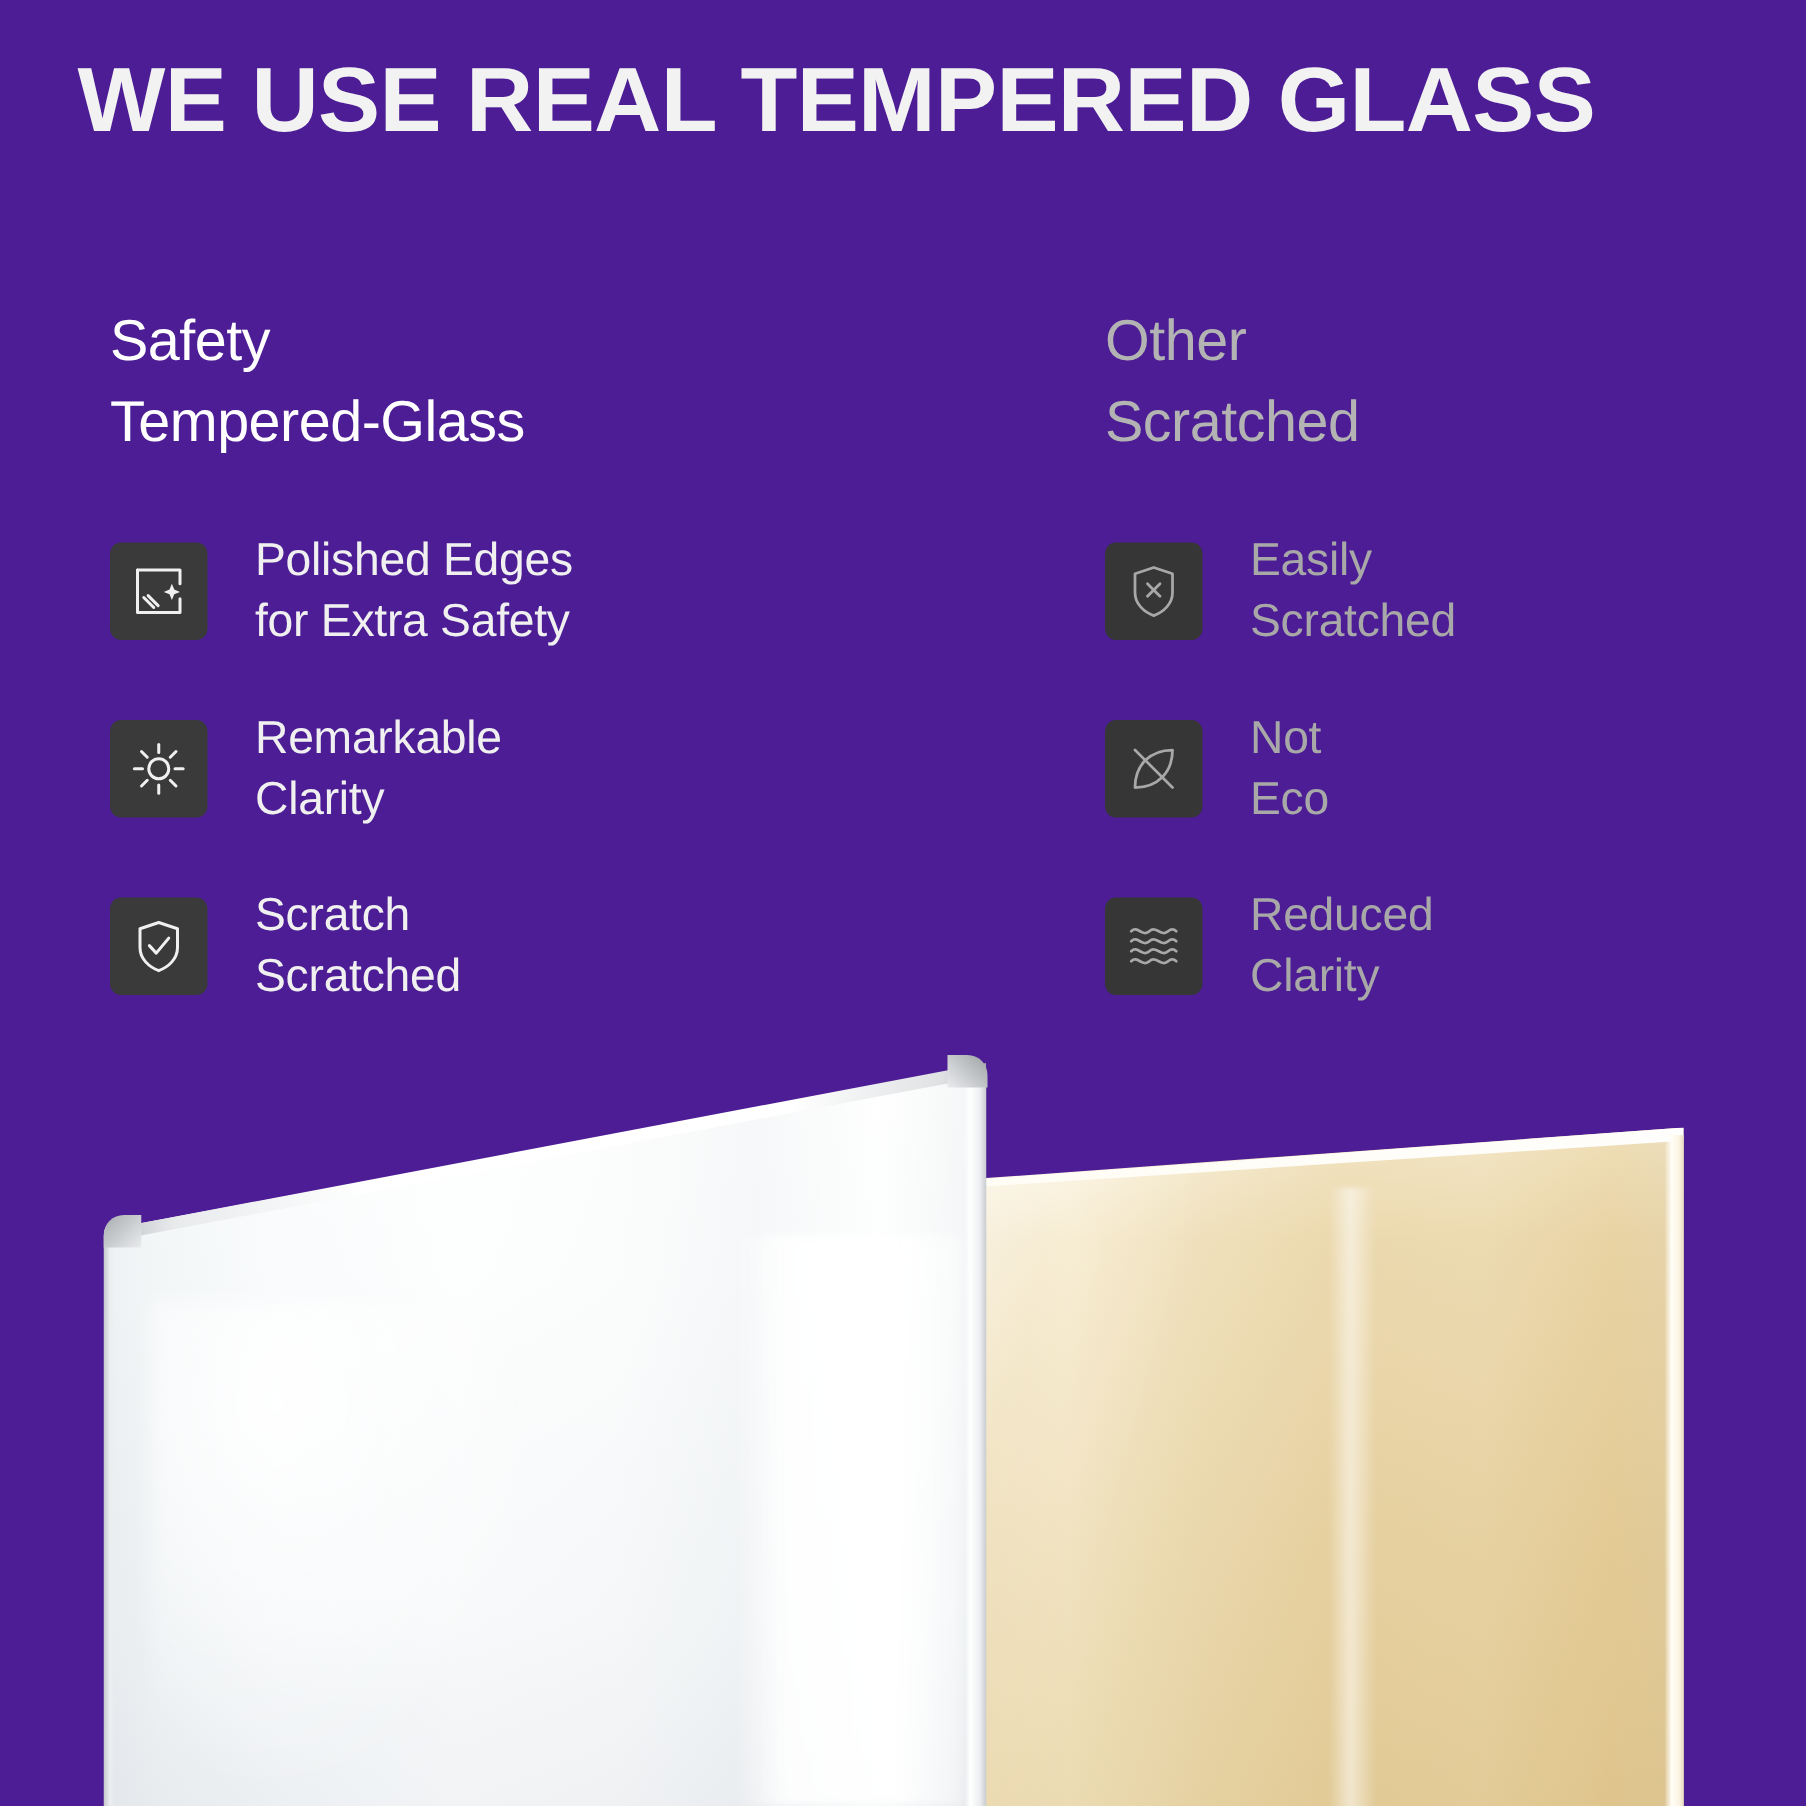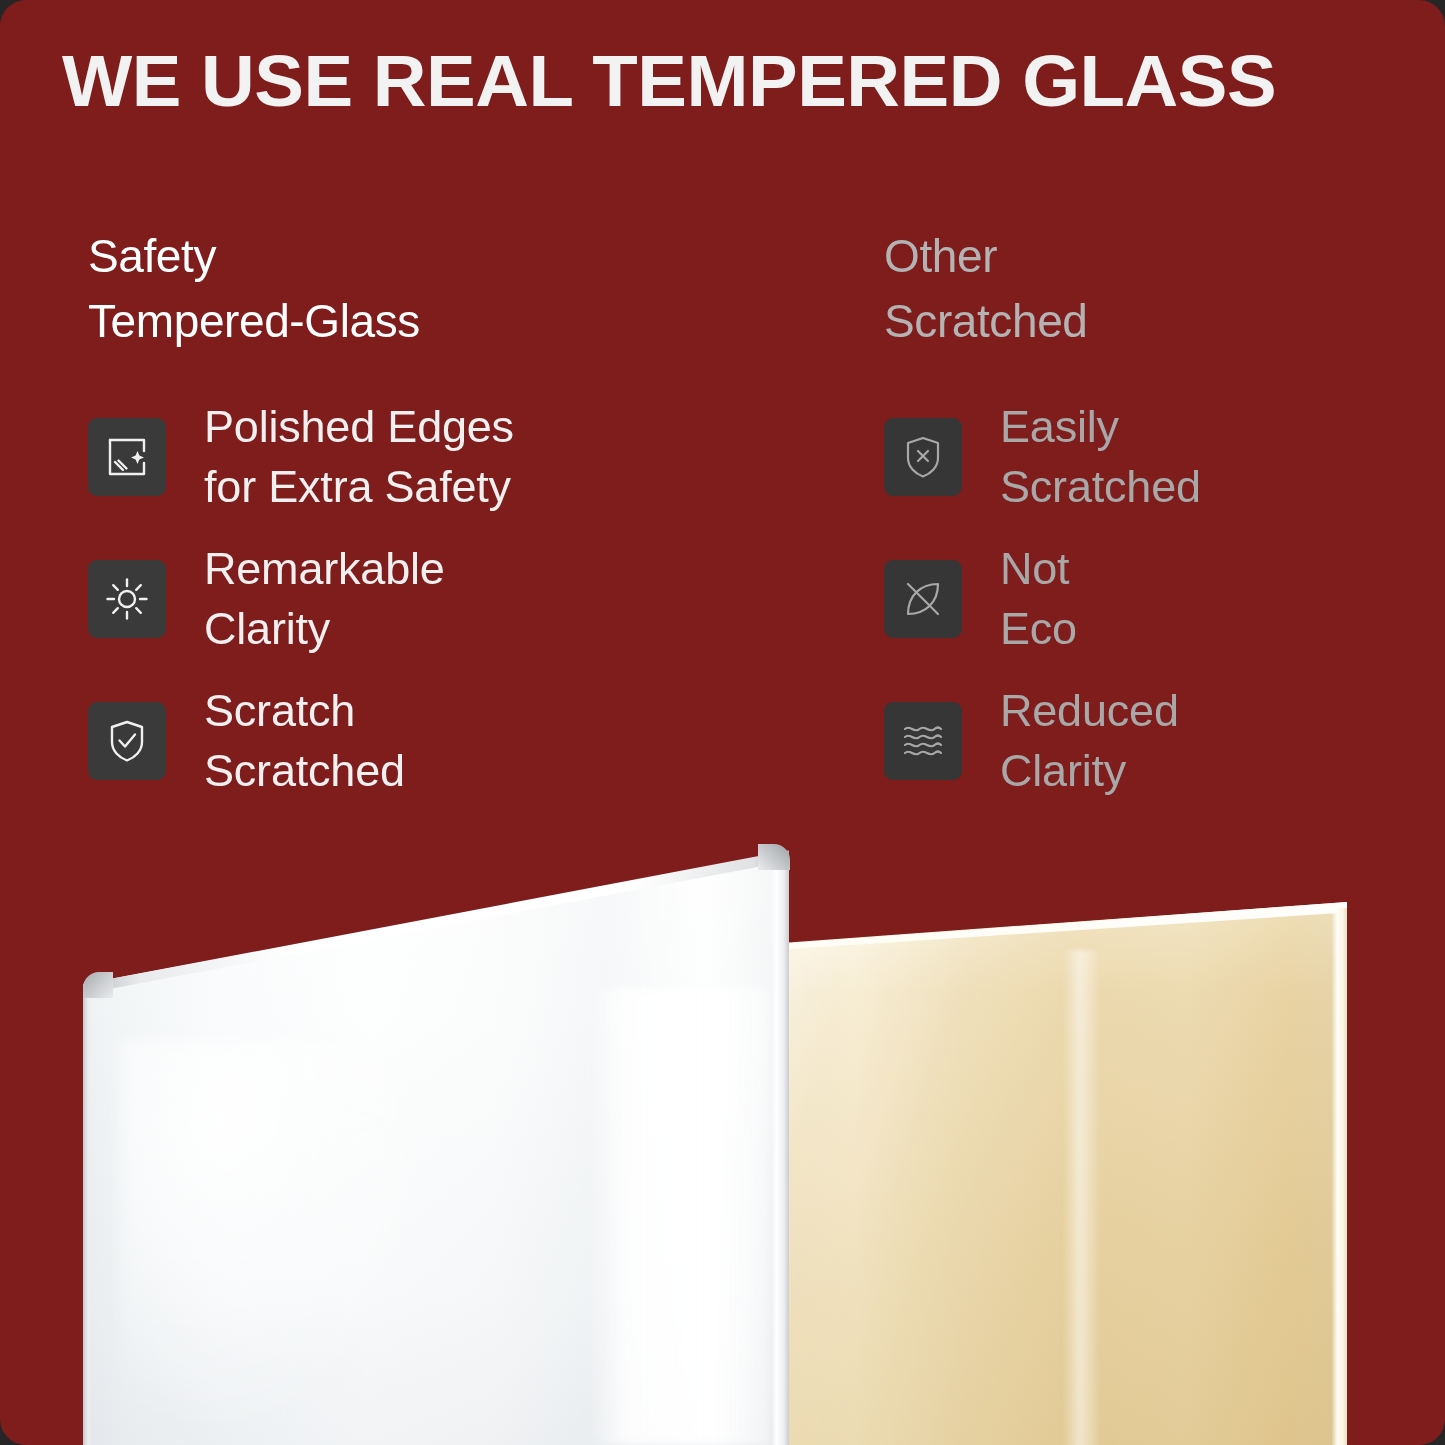--- a/index.html
+++ b/index.html
@@ -7,44 +7,43 @@
   html, body {
     width:1445px; height:1445px;
     background:#262626;
     font-family:"Liberation Sans", sans-serif;
     overflow:hidden;
   }
 
   .page {
     position:relative;
     width:1445px; height:1445px;
-    background:#7f1d1d;
+    background:#4c1d95;
     overflow:hidden;
-    border-radius:26px;
   }
 
   
   .headline {
     position:absolute;
     left:62px; top:44px;
     width:1330px;
     font-size:73px;
     line-height:1.0;
     font-weight:700;
     letter-spacing:-0.5px;
     color:#f2f2f2;
     transform:scaleX(1.02);
     transform-origin:left center;
     white-space:nowrap;
   }
 
   
   .columns {
     position:absolute;
-    left:0; top:224px;
+    left:0; top:240px;
     width:1445px;
     height:600px;
   }
 
   .col { position:absolute; top:0; }
   .col-left  { left:88px;  width:760px; }
   .col-right { left:884px; width:520px; }
 
   .col-title {
     font-size:46px;
@@ -73,21 +72,21 @@
     border-radius:9px;
     background:#3a3a3a;
     display:flex;
     align-items:center;
     justify-content:center;
   }
   .feature-icon svg { display:block; }
 
   .feature-label {
     margin-left:38px;
-    font-size:45px;
+    font-size:37px;
     line-height:1.32;
     font-weight:400;
     letter-spacing:-0.2px;
     white-space:pre-line;
   }
   .col-left  .feature-label { color:#f0f0f0; }
   .col-right .feature-label { color:#a8a8a8; }
 
   .col-right .feature-icon { background:#363636; }
 

